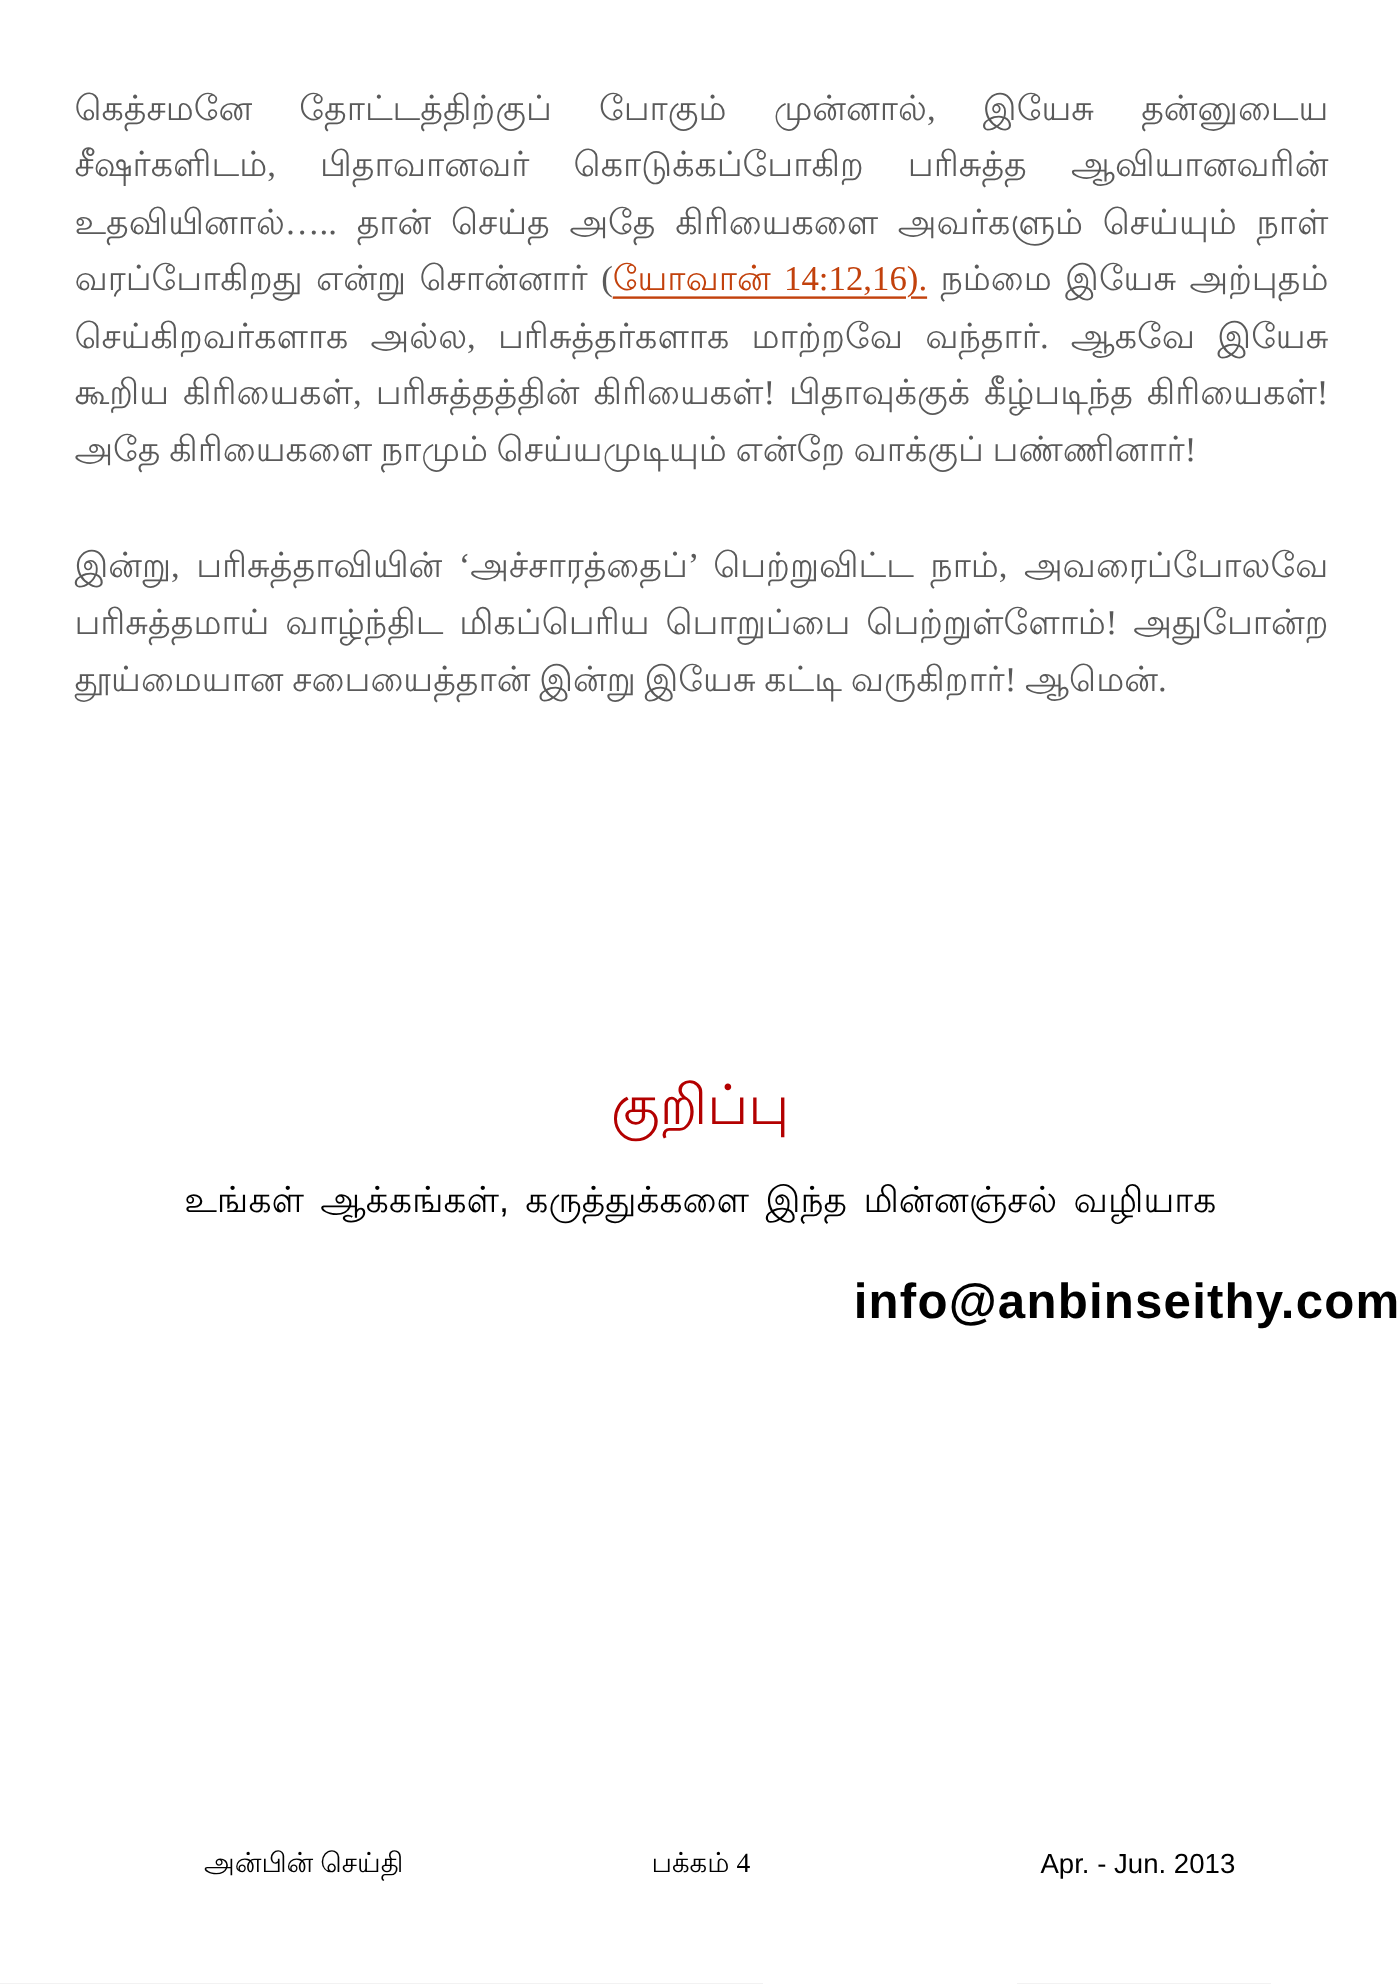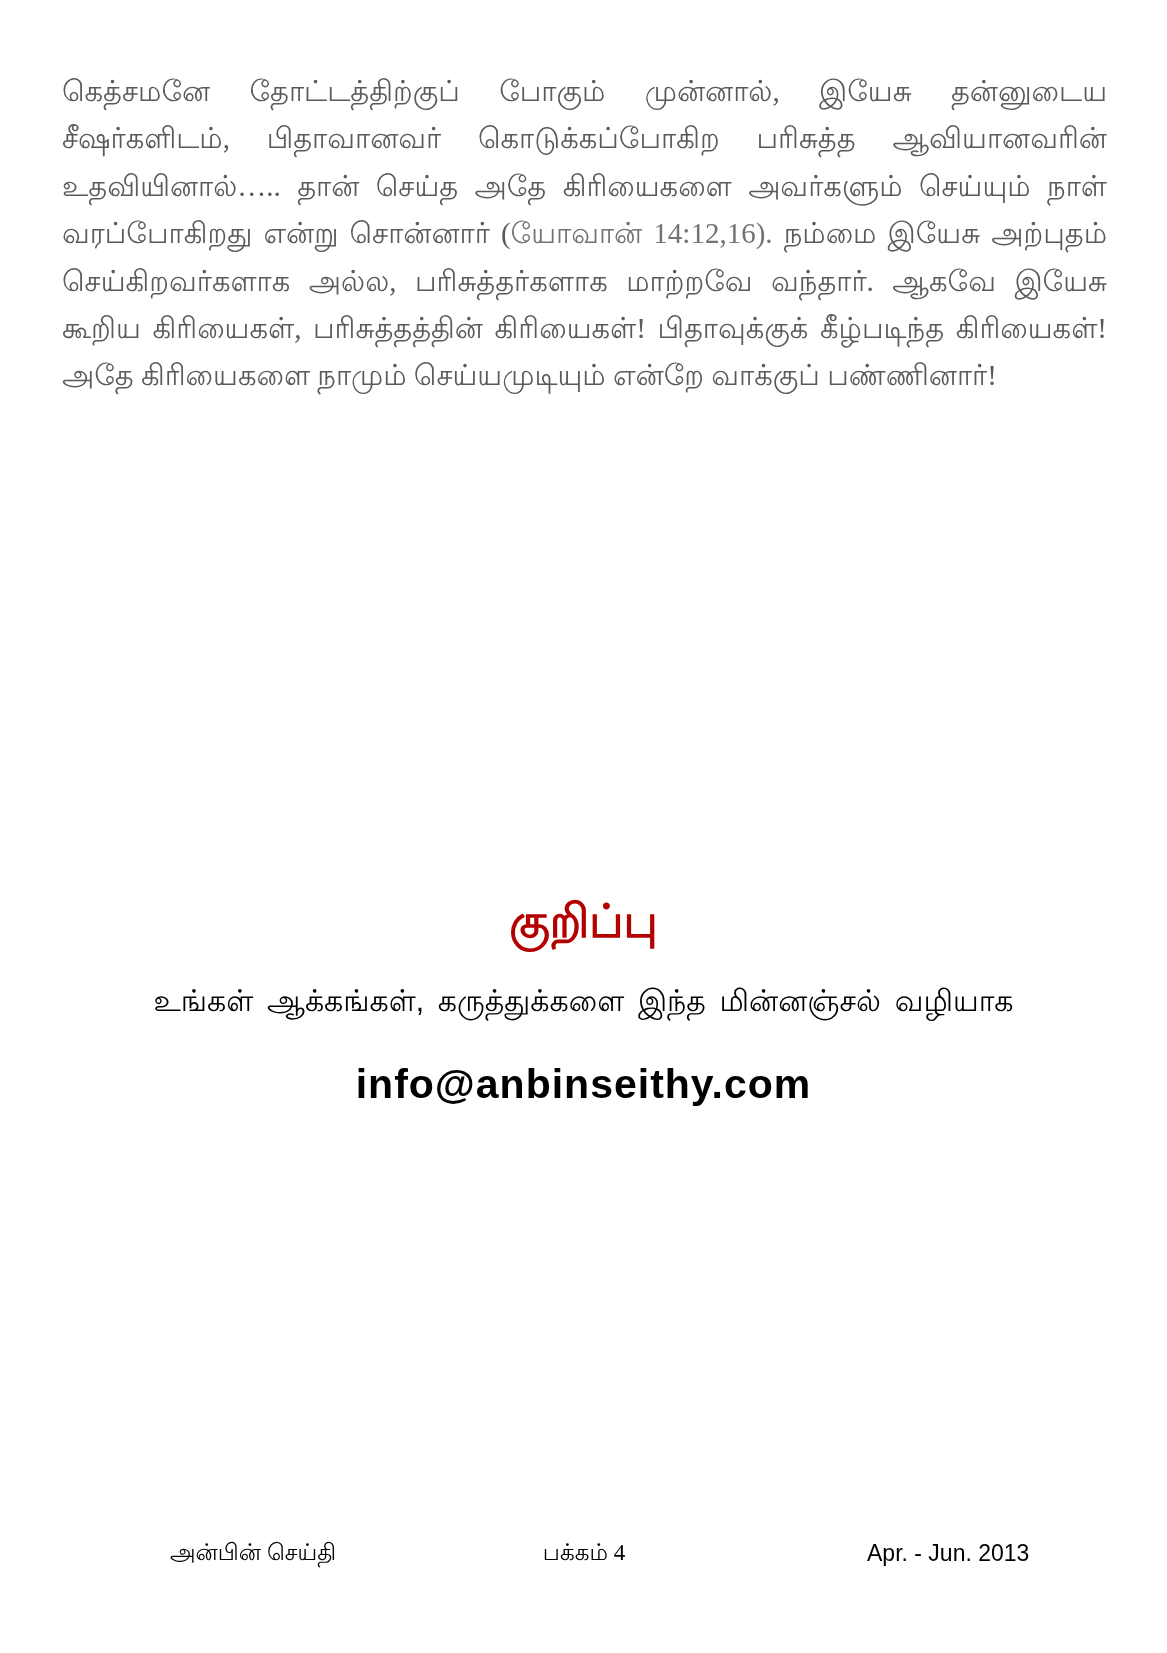--- a/index.html
+++ b/index.html
@@ -23,37 +23,38 @@
   .body-para {
     margin: 0;
     font-family: "Liberation Serif", serif;
     font-size: 29px;
     line-height: 1.635;
     color: #5a5a5a;
     text-align: justify;
   }
   .body-para + .body-para { margin-top: 49px; }
   .ref-link {
-    color: #737373;
+    color: #c2410c;
+    text-decoration: underline;
     text-decoration-thickness: 2px;
     text-underline-offset: 5px;
     cursor: pointer;
   }
   
   .note-section {
     position: absolute;
     top: 896px;
     left: 0;
     right: 0;
     text-align: center;
   }
   .note-heading {
     margin: 0 0 30px 0;
     font-family: "Liberation Sans", sans-serif;
-    font-weight: bold;
+    font-weight: normal;
     font-size: 46px;
     line-height: 1.1;
     color: #b30000;
     text-align: center;
   }
   .note-para {
     margin: 0 auto 16px auto;
     font-family: "Liberation Sans", sans-serif;
     font-size: 30px;
     line-height: 1.6;
@@ -66,21 +67,21 @@
   .note-line-center { text-align: center; }
   .w-950 { width: 950px; margin: 0 auto; }
   .w-860 { width: 860px; margin: 12px auto; }
   .email-line {
     margin-top: 36px;
     font-family: "Liberation Sans", sans-serif;
     font-weight: bold;
     font-size: 41px;
     letter-spacing: 1px;
     color: #000000;
-    text-align: center;
+    text-align: right;
   }
   
   .footer {
     position: absolute;
     top: 1540px;
     left: 0;
     right: 0;
     height: 36px;
     font-size: 23px;
     color: #000000;
@@ -104,20 +105,21 @@
     margin-left: 12px;
   }
 </style>
 </head>
 <body>
 
 <div class="page">
 
   <div class="article">
     <p class="body-para"><span>கெத்சமனே தோட்டத்திற்குப் போகும் முன்னால், இயேசு தன்னுடைய சீஷர்களிடம், பிதாவானவர் கொடுக்கப்போகிற பரிசுத்த ஆவியானவரின் உதவியினால்….. தான் செய்த அதே கிரியைகளை அவர்களும் செய்யும் நாள் வரப்போகிறது என்று சொன்னார் (</span><span class="ref-link">யோவான் 14:12,16).</span><span> நம்மை இயேசு அற்புதம் செய்கிறவர்களாக அல்ல, பரிசுத்தர்களாக மாற்றவே வந்தார். ஆகவே இயேசு கூறிய கிரியைகள், பரிசுத்தத்தின் கிரியைகள்! பிதாவுக்குக் கீழ்படிந்த கிரியைகள்! அதே கிரியைகளை நாமும் செய்யமுடியும் என்றே வாக்குப் பண்ணினார்!</span></p>
+    <p class="body-para">இன்று, பரிசுத்தாவியின் ‘அச்சாரத்தைப்’ பெற்றுவிட்ட நாம், அவரைப்போலவே பரிசுத்தமாய் வாழ்ந்திட மிகப்பெரிய பொறுப்பை பெற்றுள்ளோம்! அதுபோன்ற தூய்மையான சபையைத்தான் இன்று இயேசு கட்டி வருகிறார்! ஆமென்.</p>
   </div>
 
   <div class="note-section">
     <h1 class="note-heading">குறிப்பு</h1>
 
 
     <div class="note-para">
       <div class="note-line-stretch w-860">உங்கள் ஆக்கங்கள், கருத்துக்களை இந்த மின்னஞ்சல் வழியாக</div>
     </div>
 

